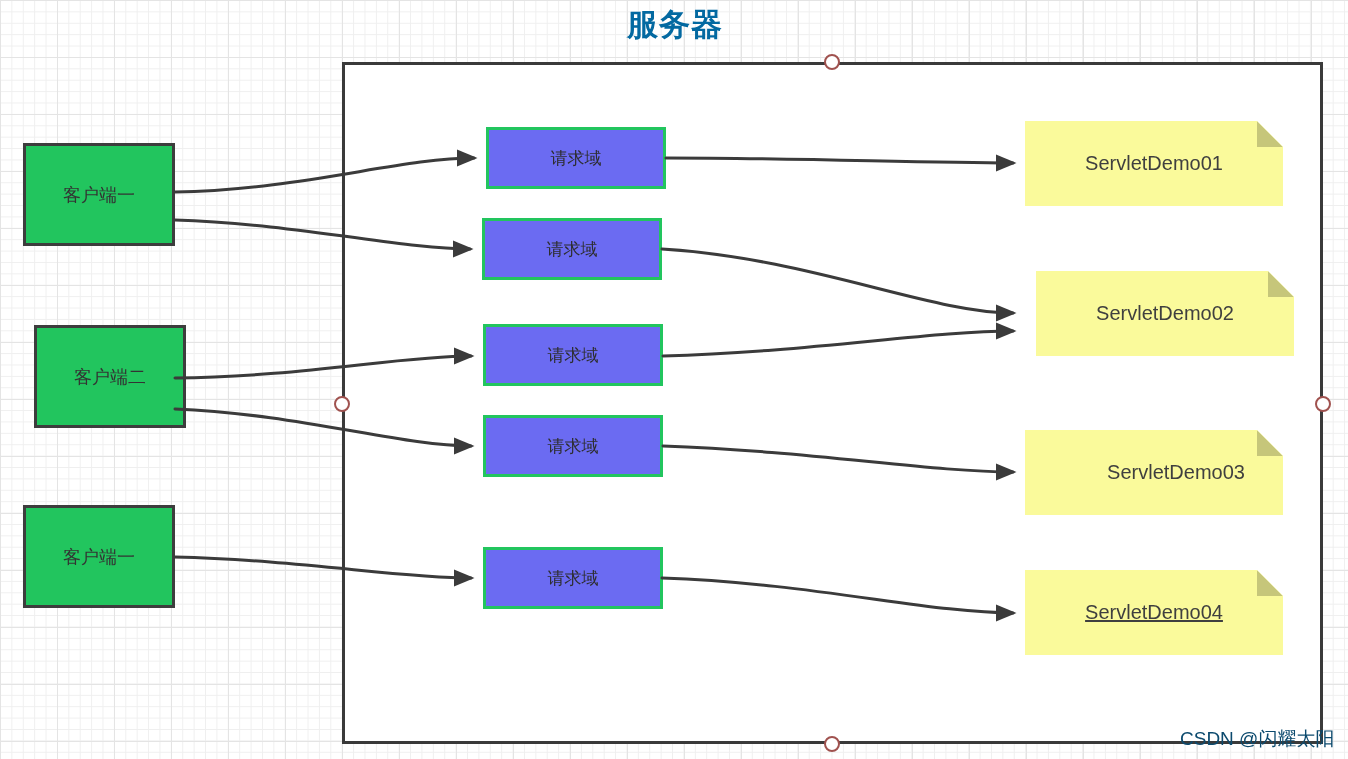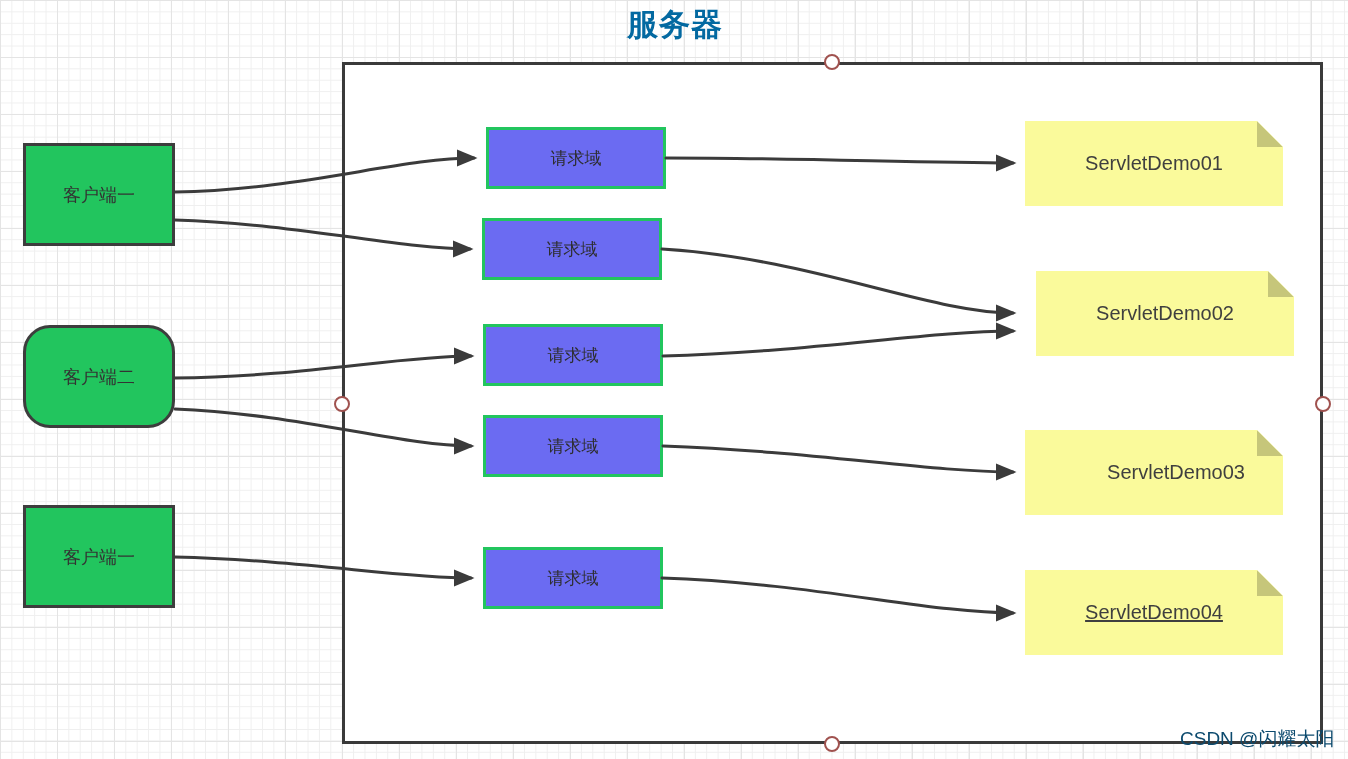--- a/index.html
+++ b/index.html
@@ -65,21 +65,21 @@
 </head>
 <body>
 
 <div class="abs server-box"></div>
 
 <div class="abs diagram-title">服务器</div>
 
 <div class="abs client-box" style="left:23px; top:143px;">
   <span>客户端一</span>
 </div>
-<div class="abs client-box" style="left:23px; top:325px;border-radius:27px;">
+<div class="abs client-box" style="left:34px; top:325px;">
   <span>客户端二</span>
 </div>
 <div class="abs client-box" style="left:23px; top:505px;">
   <span>客户端一</span>
 </div>
 
 <div class="abs scope-box" style="left:486px; top:127px;">
   <span>请求域</span>
 </div>
 <div class="abs scope-box" style="left:482px; top:218px;">

